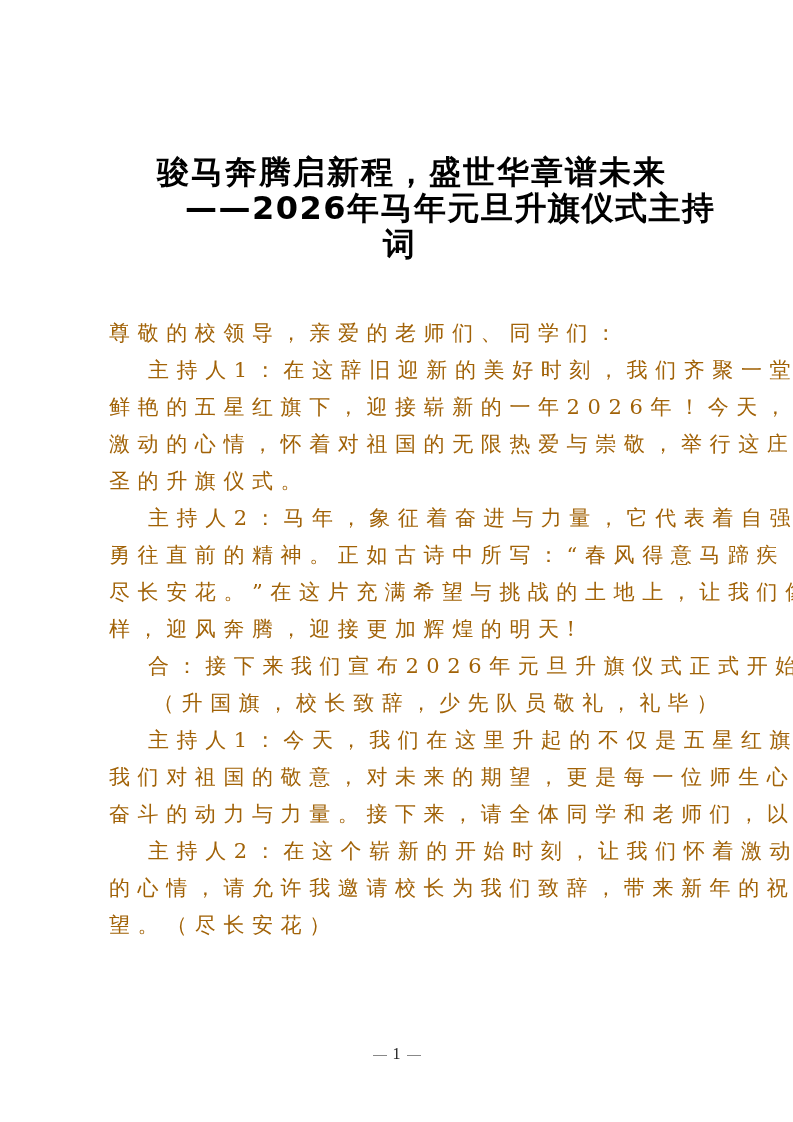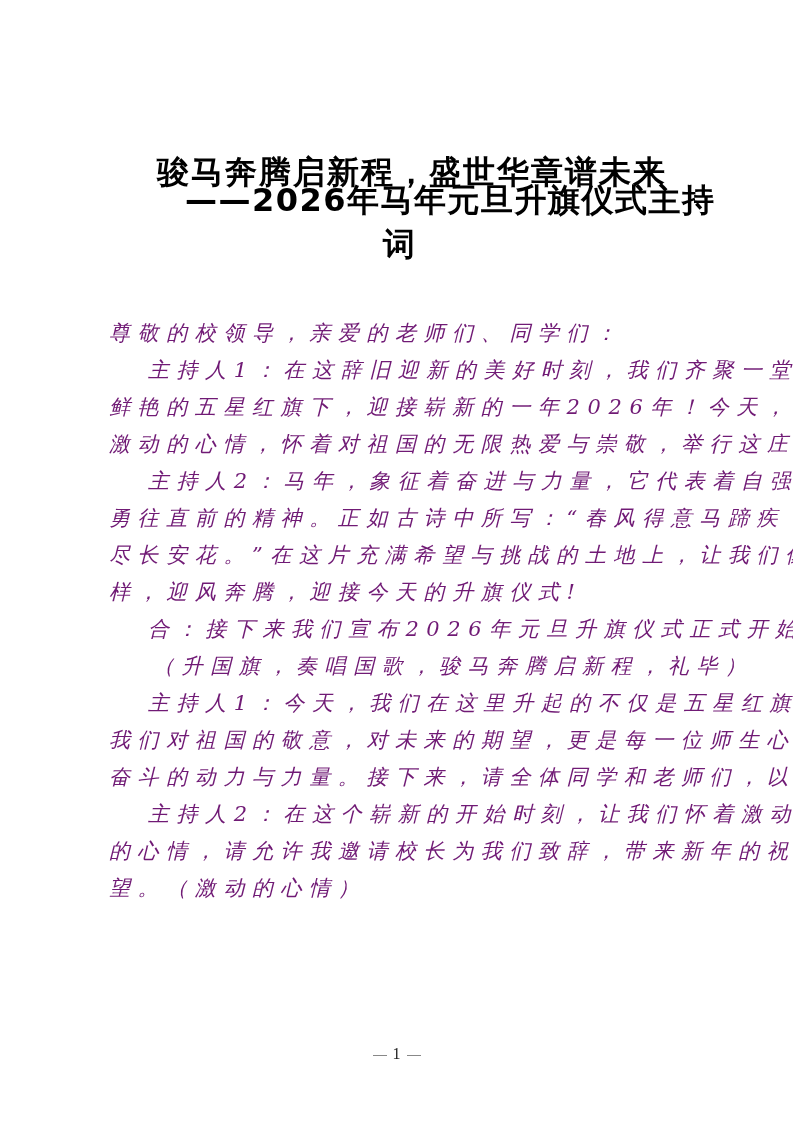--- a/index.html
+++ b/index.html
@@ -38,38 +38,37 @@
       white-space: nowrap;
       position: absolute;
     }
     .title-line-1 {
       left: 157px;
       top: 0;
       letter-spacing: 2px;
     }
     .title-line-2 {
       left: 185px;
-      top: 28px;
+      top: 36px;
       letter-spacing: 1.5px;
     }
     .title-line-3 {
       left: 383px;
       top: 72px;
     }
     .body-text {
       position: absolute;
       left: 109px;
       top: 307px;
       width: 580px;
       font-family: "DejaVu Serif", "Liberation Serif", serif;
       font-size: 21px;
       line-height: 37px;
       letter-spacing: 7.6px;
-      color: #701a75;
-      font-style: italic;
+      color: #a16207;
     }
     .line {
       display: block;
       white-space: nowrap;
       height: 37px;
     }
     .indent {
       padding-left: 39px;
     }
     .indent-paren {
@@ -104,35 +103,36 @@
     <span class="title-line title-line-2">——2026年马年元旦升旗仪式主持</span>
     <span class="title-line title-line-3">词</span>
   </div>
 
   <div class="body-text">
     <span class="line">尊敬的校领导，亲爱的老师们、同学们：</span>
 
     <span class="line indent">主持人1：在这辞旧迎新的美好时刻，我们齐聚一堂，站在</span>
     <span class="line">鲜艳的五星红旗下，迎接崭新的一年2026年！今天，我们怀着</span>
     <span class="line">激动的心情，怀着对祖国的无限热爱与崇敬，举行这庄严而神</span>
+    <span class="line">圣的升旗仪式。</span>
 
     <span class="line indent">主持人2：马年，象征着奋进与力量，它代表着自强不息，</span>
     <span class="line">勇往直前的精神。正如古诗中所写：“春风得意马蹄疾，一日看</span>
     <span class="line">尽长安花。”在这片充满希望与挑战的土地上，让我们像骏马一</span>
-    <span class="line">样，迎风奔腾，迎接今天的升旗仪式!</span>
+    <span class="line">样，迎风奔腾，迎接更加辉煌的明天!</span>
 
     <span class="line indent">合：接下来我们宣布2026年元旦升旗仪式正式开始!</span>
-    <span class="line indent-paren">（升国旗，奏唱国歌，骏马奔腾启新程，礼毕）</span>
+    <span class="line indent-paren">（升国旗，校长致辞，少先队员敬礼，礼毕）</span>
 
     <span class="line indent">主持人1：今天，我们在这里升起的不仅是五星红旗，更是</span>
     <span class="line">我们对祖国的敬意，对未来的期望，更是每一位师生心中不懈</span>
     <span class="line">奋斗的动力与力量。接下来，请全体同学和老师们，以最崇高</span>
 
     <span class="line indent">主持人2：在这个崭新的开始时刻，让我们怀着激动与自豪</span>
     <span class="line">的心情，请允许我邀请校长为我们致辞，带来新年的祝福和展</span>
-    <span class="line">望。（激动的心情）</span>
+    <span class="line">望。（尽长安花）</span>
   </div>
 
   <div class="page-number">
     <span class="pn-dash"></span><span>1</span><span class="pn-dash"></span>
   </div>
 
 </div>
 
 </body></html>

